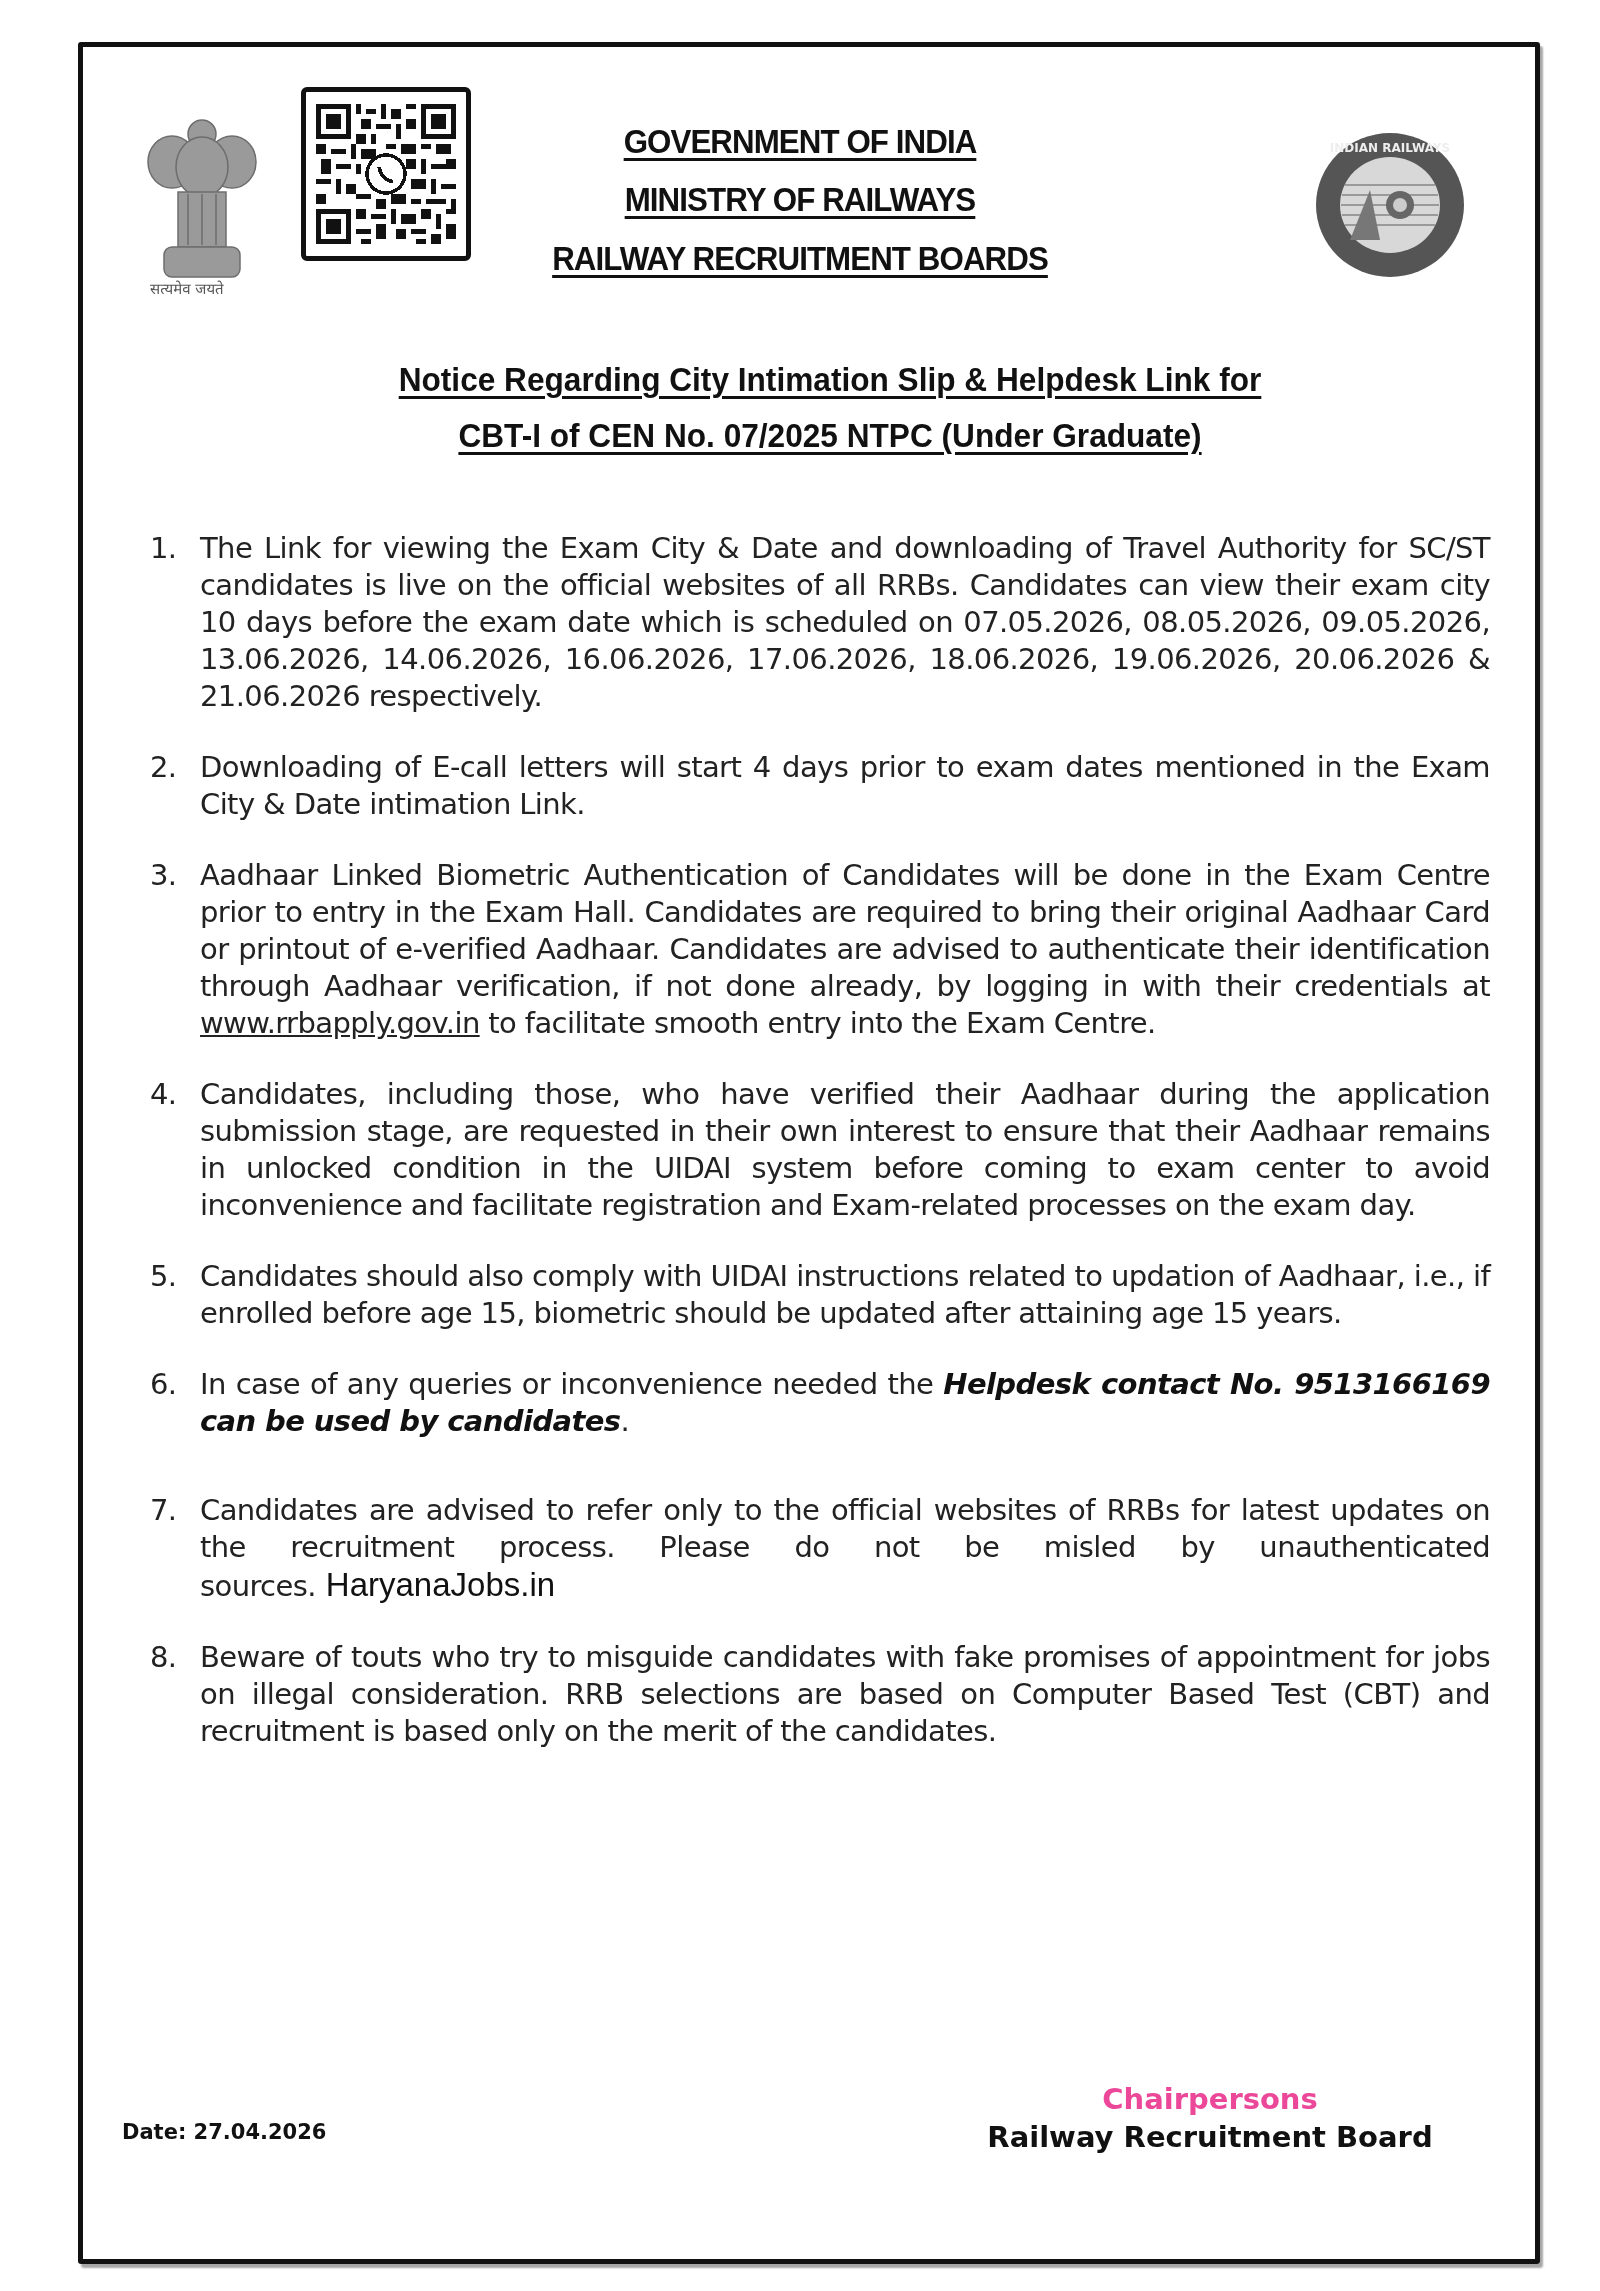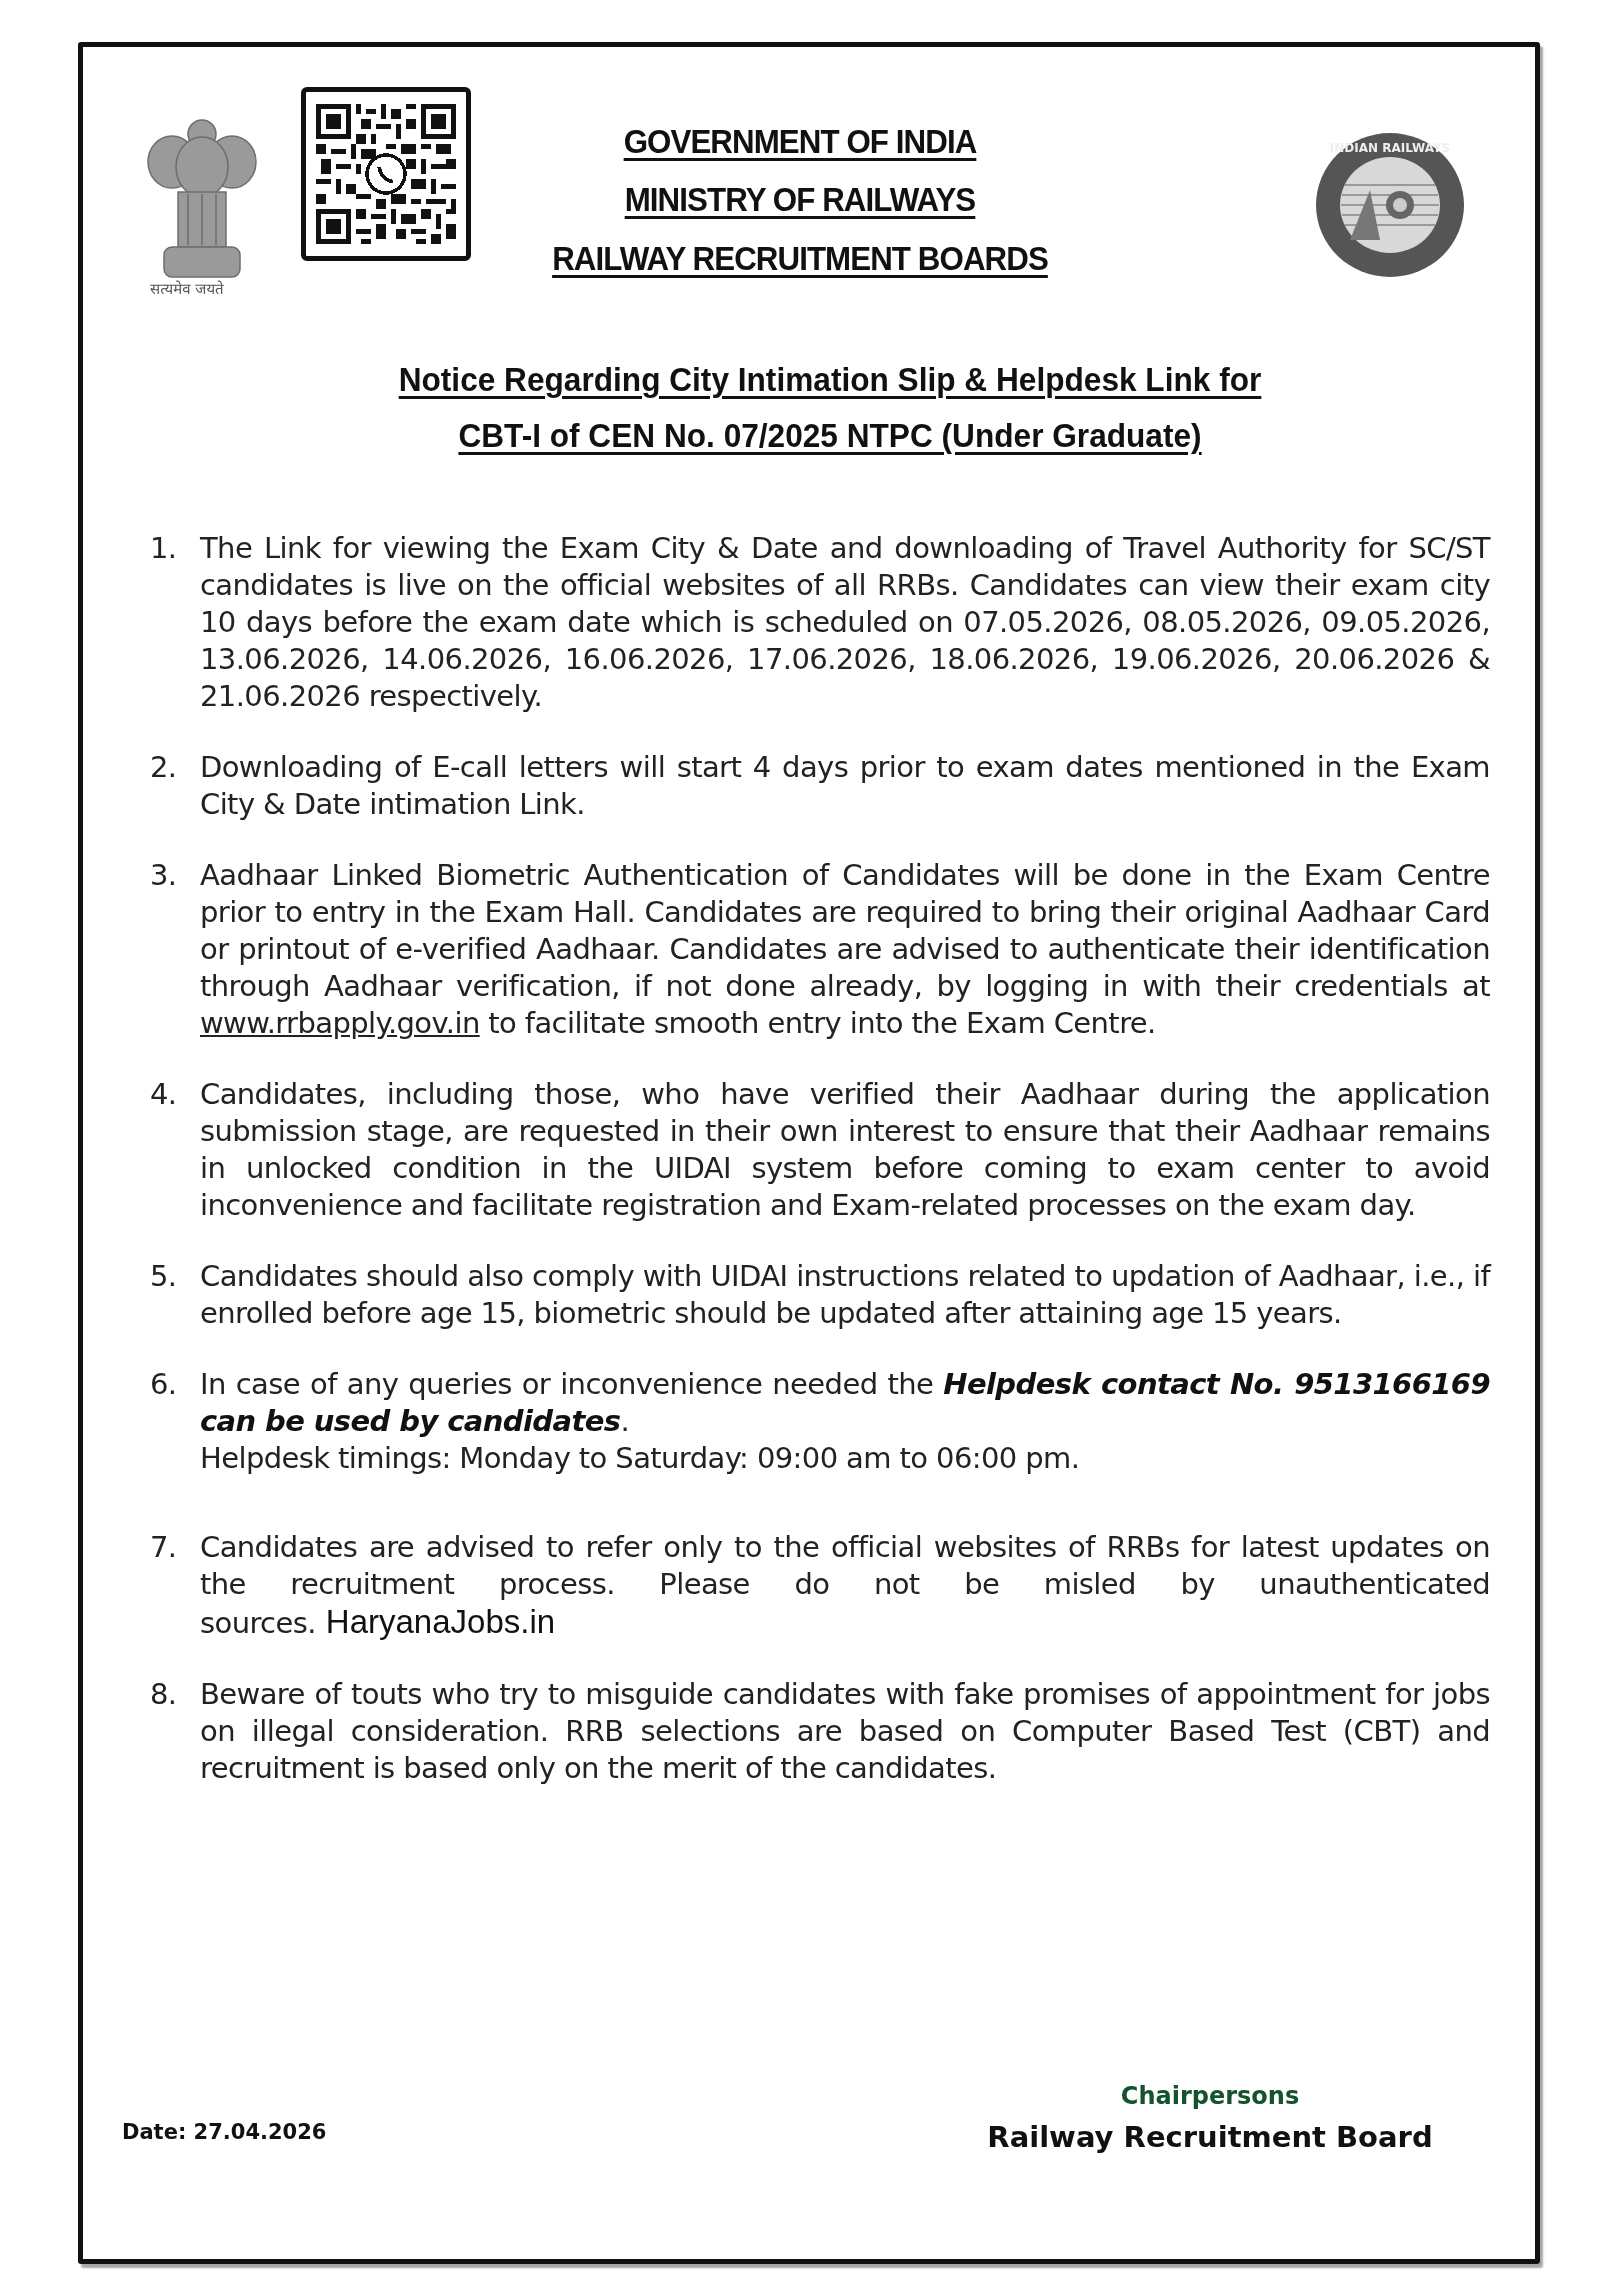--- a/index.html
+++ b/index.html
@@ -12,21 +12,21 @@
   .rly-logo { position:absolute; left:1310px; top:130px; width:160px; height:150px; }
   .hdr { position:absolute; left:420px; width:760px; text-align:center; font-family:"Liberation Sans", sans-serif; font-weight:bold; font-size:34px; text-decoration:underline; text-decoration-thickness:3px; text-underline-offset:5px; letter-spacing:-1px; color:#111; transform:scaleX(0.92); }
   .subject { position:absolute; left:280px; width:1100px; text-align:center; font-family:"Liberation Sans", sans-serif; font-weight:bold; font-size:34px; text-decoration:underline; text-decoration-thickness:3px; text-underline-offset:5px; color:#111; transform:scaleX(0.93); }
   .items { position:absolute; left:150px; top:530px; width:1340px; }
   .item { position:relative; padding-left:50px; font-size:29px; line-height:37px; text-align:justify; color:#222; letter-spacing:-0.6px; }
   .item .num { position:absolute; left:0; top:0; }
   .link { text-decoration:underline; }
   .bi { font-weight:bold; font-style:italic; color:#111; }
   .watermark { font-family:"Liberation Sans", sans-serif; font-size:33px; color:#111; margin-left:10px; letter-spacing:0; }
   .date { position:absolute; left:122px; top:2120px; font-weight:bold; font-size:21px; color:#111; }
-  .sig1 { position:absolute; left:940px; top:2082px; width:540px; text-align:center; font-weight:bold; font-size:24px; color:#14532d; }
+  .sig1 { position:absolute; left:940px; top:2082px; width:540px; text-align:center; font-weight:bold; font-size:29px; color:#ec4899; }
   .sig2 { position:absolute; left:940px; top:2120px; width:540px; text-align:center; font-weight:bold; font-size:29px; color:#111; }
 </style>
 </head>
 <body>
 
 <div class="frame"></div>
 
 <svg class="emblem" viewBox="0 0 120 190">
   <g fill="#9a9a9a" stroke="#6d6d6d" stroke-width="1.5">
     <ellipse cx="60" cy="22" rx="14" ry="14"></ellipse>
@@ -102,21 +102,20 @@
     <span class="num">4.</span>
     <span>Candidates, including those, who have verified their Aadhaar during the application submission stage, are requested in their own interest to ensure that their Aadhaar remains in unlocked condition in the UIDAI system before coming to exam center to avoid inconvenience and facilitate registration and Exam-related processes on the exam day.</span>
   </div>
   <div class="item" style="margin-bottom:34px;">
     <span class="num">5.</span>
     <span>Candidates should also comply with UIDAI instructions related to updation of Aadhaar, i.e., if enrolled before age 15, biometric should be updated after attaining age 15 years.</span>
   </div>
   <div class="item" style="margin-bottom:52px;">
     <span class="num">6.</span>
     <span>In case of any queries or inconvenience needed the </span><span class="bi">Helpdesk contact No. 9513166169 can be used by candidates</span><span>.</span><br>
-    <span>Helpdesk timings: Monday to Saturday: 09:00 am to 06:00 pm.</span>
   </div>
   <div class="item" style="margin-bottom:34px;">
     <span class="num">7.</span>
     <span>Candidates are advised to refer only to the official websites of RRBs for latest updates on the recruitment process. Please do not be misled by unauthenticated sources.</span><span class="watermark">HaryanaJobs.in</span>
   </div>
   <div class="item">
     <span class="num">8.</span>
     <span>Beware of touts who try to misguide candidates with fake promises of appointment for jobs on illegal consideration. RRB selections are based on Computer Based Test (CBT) and recruitment is based only on the merit of the candidates.</span>
   </div>
 </div>

